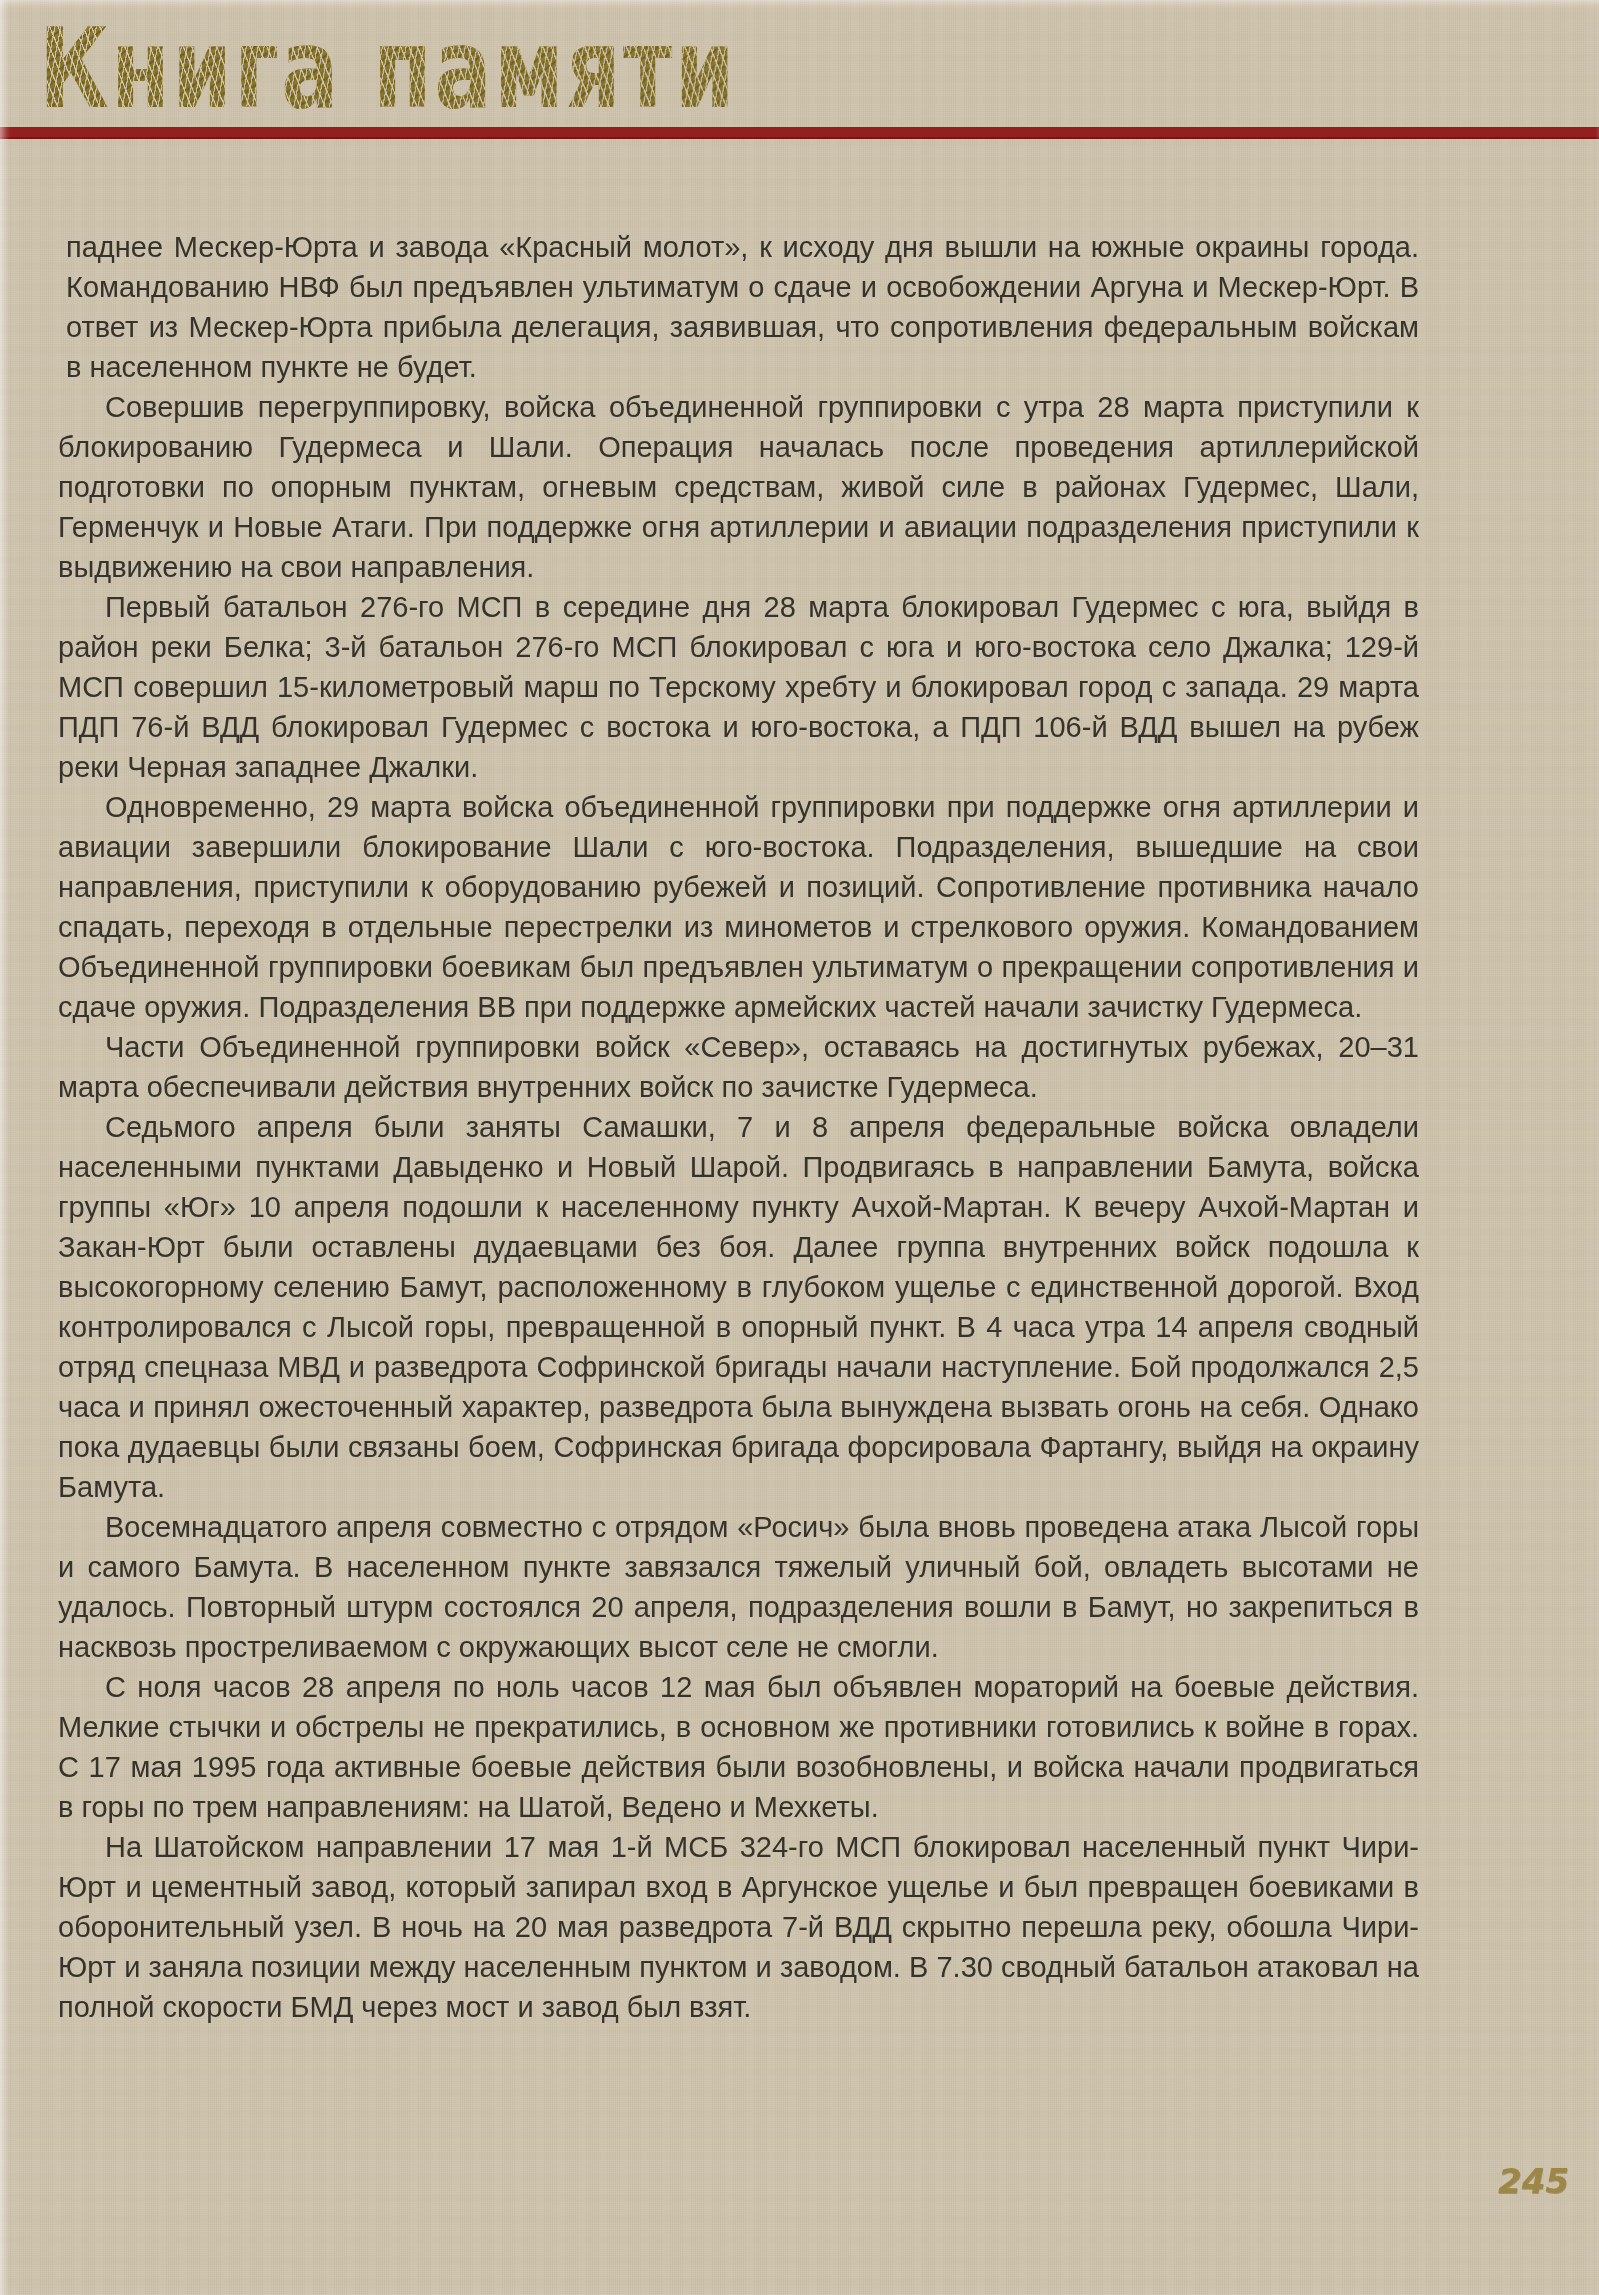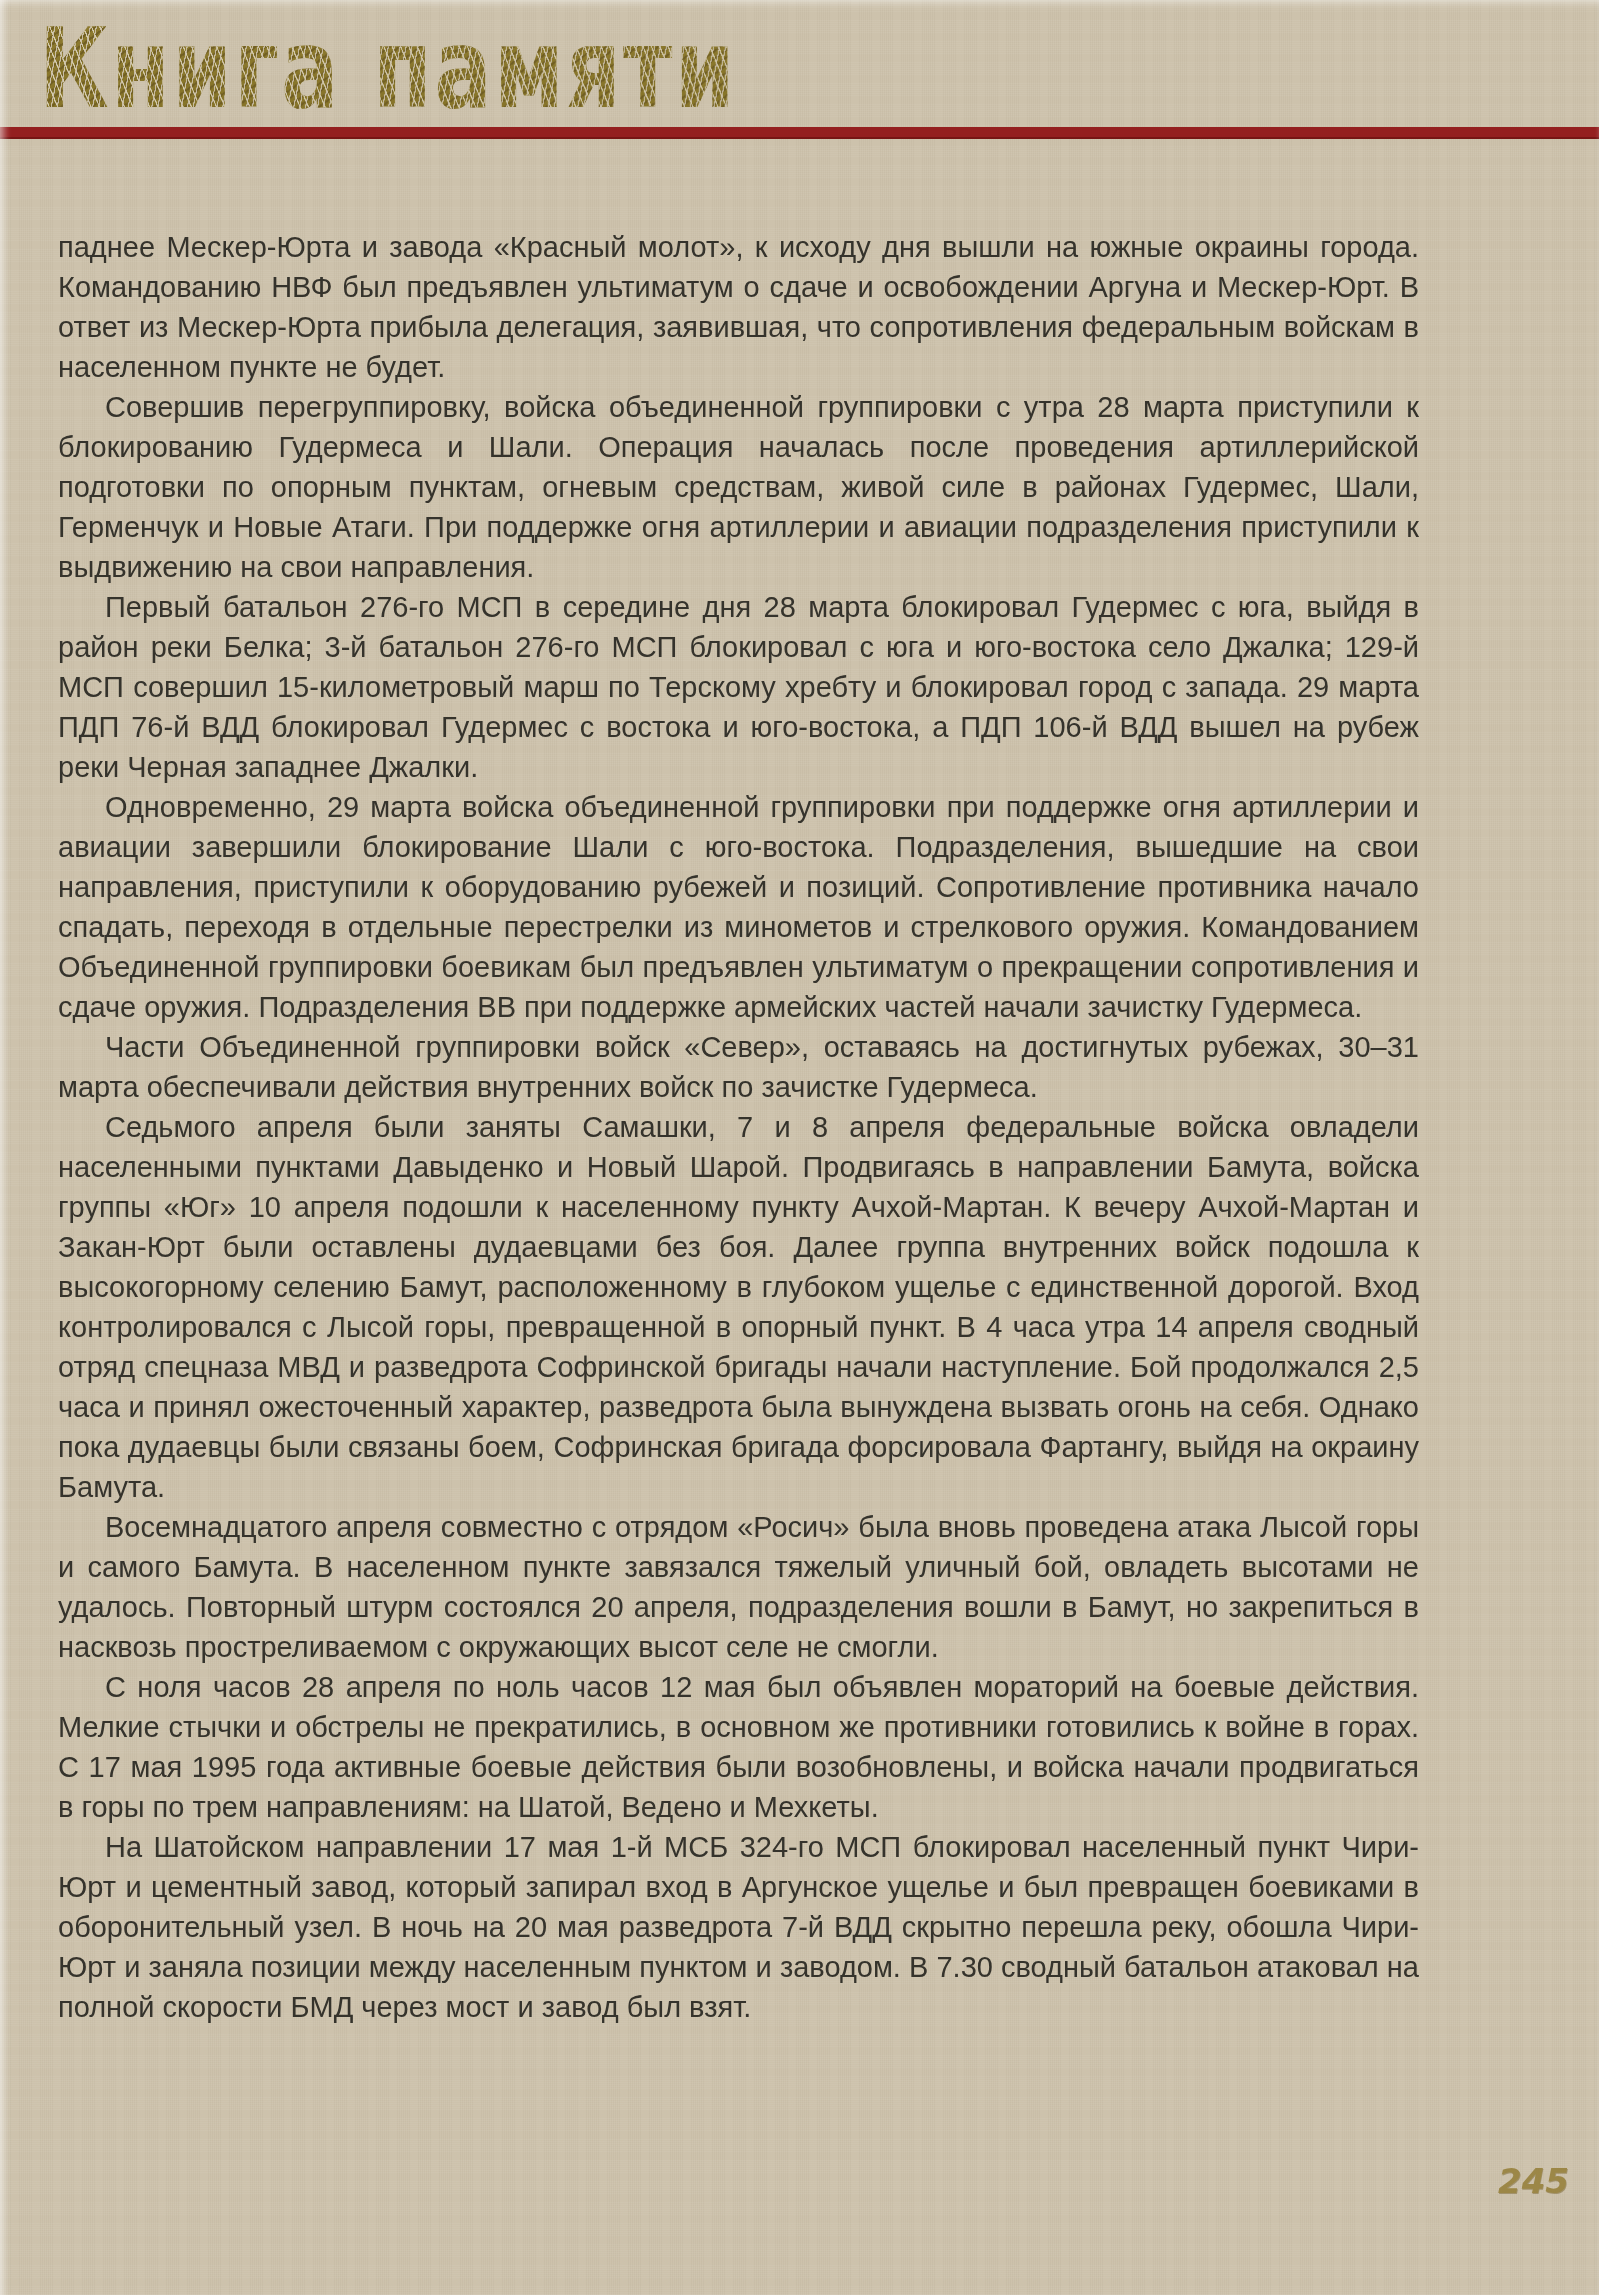--- a/index.html
+++ b/index.html
@@ -70,20 +70,21 @@
     font-size: 29px;
     line-height: 40px;
     text-align: justify;
   }
   .body-text p {
     margin: 0;
     text-indent: 47px;
   }
   .body-text p.no-indent {
     text-indent: 0;
+    margin-left: 8px;
   }
   .page-number {
     position: absolute;
     top: 2161px;
     right: 31px;
     font-family: "DejaVu Sans", sans-serif;
     font-weight: bold;
     font-style: italic;
     font-size: 34px;
     color: #9c8747;
@@ -99,21 +100,21 @@
     <span class="masthead-title">Книга памяти</span>
   </div>
 
   <div class="red-rule"></div>
 
   <div class="body-text">
     <p class="no-indent">паднее Мескер-Юрта и завода «Красный молот», к исходу дня вышли на южные окраины города. Командованию НВФ был предъявлен ультиматум о сдаче и освобождении Аргуна и Мескер-Юрт. В ответ из Мескер-Юрта прибыла делегация, заявившая, что сопротивления федеральным войскам в населенном пункте не будет.</p>
     <p>Совершив перегруппировку, войска объединенной группировки с утра 28 марта приступили к блокированию Гудермеса и Шали. Операция началась после проведения артиллерийской подготовки по опорным пунктам, огневым средствам, живой силе в районах Гудермес, Шали, Герменчук и Новые Атаги. При поддержке огня артиллерии и авиации подразделения приступили к выдвижению на свои направления.</p>
     <p>Первый батальон 276-го МСП в середине дня 28 марта блокировал Гудермес с юга, выйдя в район реки Белка; 3-й батальон 276-го МСП блокировал с юга и юго-востока село Джалка; 129-й МСП совершил 15-километровый марш по Терскому хребту и блокировал город с запада. 29 марта ПДП 76-й ВДД блокировал Гудермес с востока и юго-востока, а ПДП 106-й ВДД вышел на рубеж реки Черная западнее Джалки.</p>
     <p>Одновременно, 29 марта войска объединенной группировки при поддержке огня артиллерии и авиации завершили блокирование Шали с юго-востока. Подразделения, вышедшие на свои направления, приступили к оборудованию рубежей и позиций. Сопротивление противника начало спадать, переходя в отдельные перестрелки из минометов и стрелкового оружия. Командованием Объединенной группировки боевикам был предъявлен ультиматум о прекращении сопротивления и сдаче оружия. Подразделения ВВ при поддержке армейских частей начали зачистку Гудермеса.</p>
-    <p>Части Объединенной группировки войск «Север», оставаясь на достигнутых рубежах, 30–31 марта обеспечивали действия внутренних войск по зачистке Гудермеса.</p>
+    <p>Части Объединенной группировки войск «Север», оставаясь на достигнутых рубежах, 20–31 марта обеспечивали действия внутренних войск по зачистке Гудермеса.</p>
     <p>Седьмого апреля были заняты Самашки, 7 и 8 апреля федеральные войска овладели населенными пунктами Давыденко и Новый Шарой. Продвигаясь в направлении Бамута, войска группы «Юг» 10 апреля подошли к населенному пункту Ачхой-Мартан. К вечеру Ачхой-Мартан и Закан-Юрт были оставлены дудаевцами без боя. Далее группа внутренних войск подошла к высокогорному селению Бамут, расположенному в глубоком ущелье с единственной дорогой. Вход контролировался с Лысой горы, превращенной в опорный пункт. В 4 часа утра 14 апреля сводный отряд спецназа МВД и разведрота Софринской бригады начали наступление. Бой продолжался 2,5 часа и принял ожесточенный характер, разведрота была вынуждена вызвать огонь на себя. Однако пока дудаевцы были связаны боем, Софринская бригада форсировала Фартангу, выйдя на окраину Бамута.</p>
     <p>Восемнадцатого апреля совместно с отрядом «Росич» была вновь проведена атака Лысой горы и самого Бамута. В населенном пункте завязался тяжелый уличный бой, овладеть высотами не удалось. Повторный штурм состоялся 20 апреля, подразделения вошли в Бамут, но закрепиться в насквозь простреливаемом с окружающих высот селе не смогли.</p>
     <p>С ноля часов 28 апреля по ноль часов 12 мая был объявлен мораторий на боевые действия. Мелкие стычки и обстрелы не прекратились, в основном же противники готовились к войне в горах. С 17 мая 1995 года активные боевые действия были возобновлены, и войска начали продвигаться в горы по трем направлениям: на Шатой, Ведено и Мехкеты.</p>
     <p>На Шатойском направлении 17 мая 1-й МСБ 324-го МСП блокировал населенный пункт Чири-Юрт и цементный завод, который запирал вход в Аргунское ущелье и был превращен боевиками в оборонительный узел. В ночь на 20 мая разведрота 7-й ВДД скрытно перешла реку, обошла Чири-Юрт и заняла позиции между населенным пунктом и заводом. В 7.30 сводный батальон атаковал на полной скорости БМД через мост и завод был взят.</p>
   </div>
 
   <div class="page-number">245</div>
 
 </div>
 

